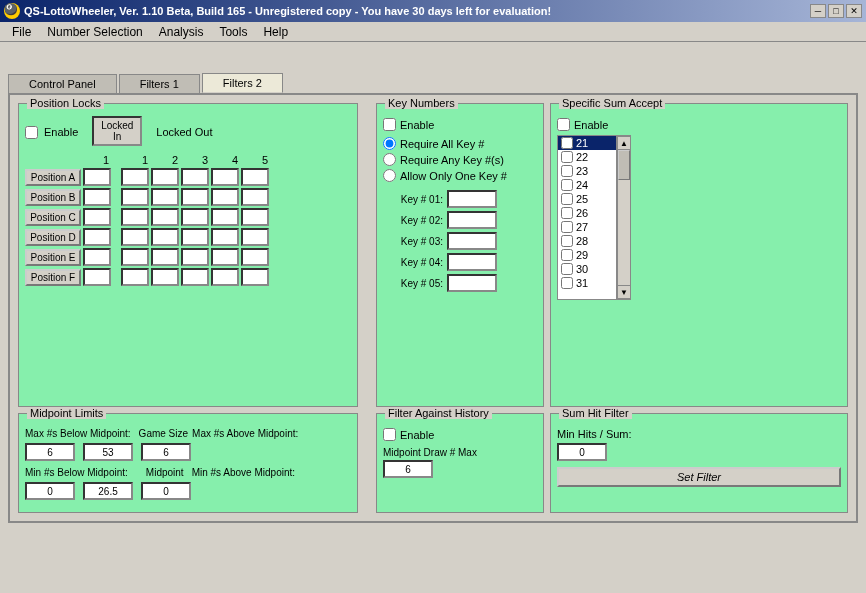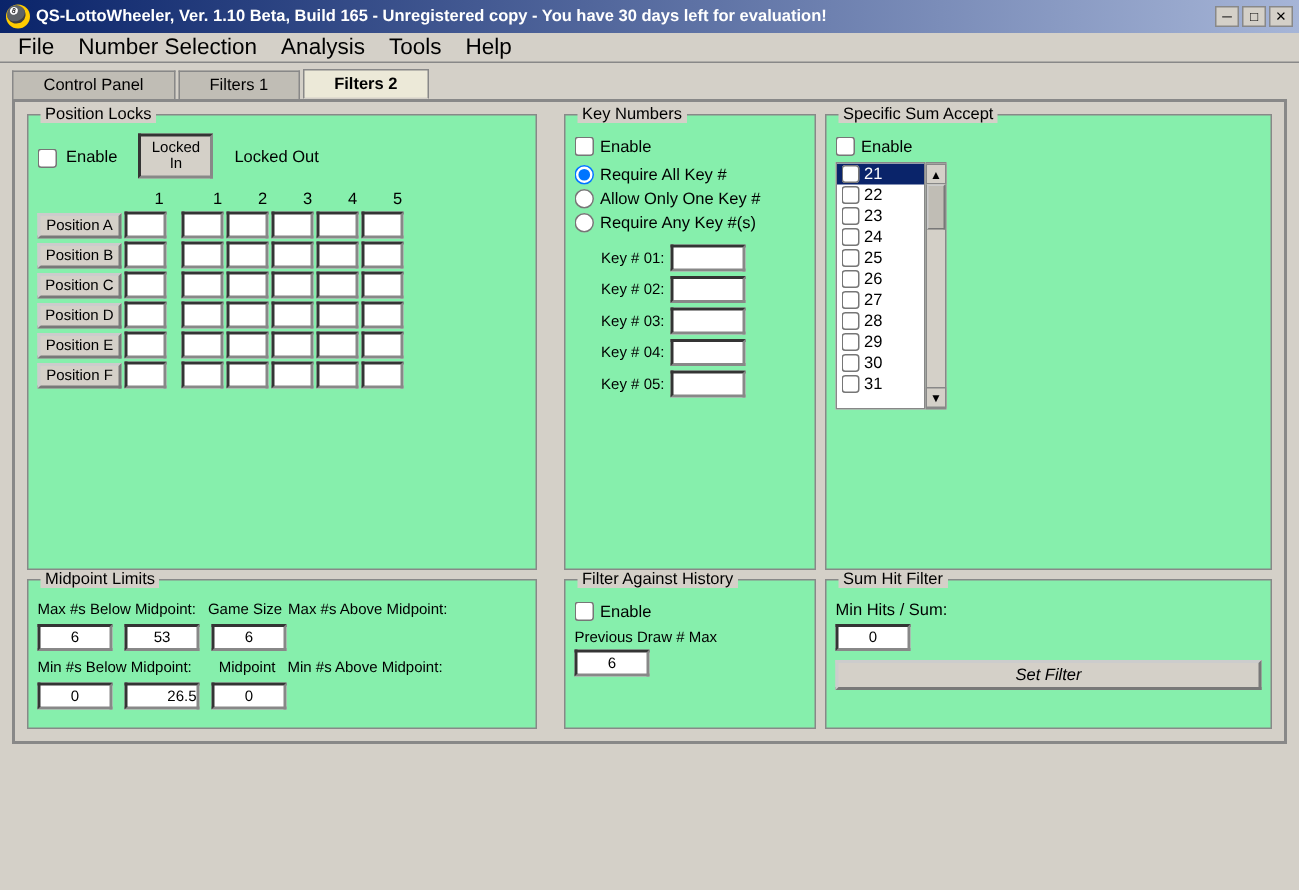--- a/index.html
+++ b/index.html
@@ -59,21 +59,21 @@
       background: #d4d0c8;
       height: 20px;
       display: flex;
       align-items: center;
       padding: 0 4px;
       border-bottom: 1px solid #888;
     }
     .menu-item {
       padding: 2px 8px;
       cursor: pointer;
-      font-size: 15px;
+      font-size: 12px;
     }
 
     
     .tab-bar {
       display: flex;
       align-items: flex-end;
       padding: 4px 8px 0 8px;
       background: #d4d0c8;
       gap: 0;
     }
@@ -83,23 +83,24 @@
       border-bottom: none;
       background: #d4d0c8;
       cursor: pointer;
       font-size: 11px;
       margin-right: 2px;
       position: relative;
     }
     .tab.active {
       background: #d4d0c8;
       border-bottom: 1px solid #d4d0c8;
-      font-weight: bold;
+      font-weight: normal;
       z-index: 2;
       background: #ece9d8;
+      margin-top: 27px;
     }
     .tab:not(.active) {
       background: #c0bdb5;
     }
 
     
     .main-content {
       margin: 0 8px 8px 8px;
       border: 2px solid #888;
       background: #d4d0c8;
@@ -520,21 +521,21 @@
               <input type="text" class="medium-input" style="margin-left: 4px;" value="53">
               <input type="text" class="medium-input" style="margin-left: 4px;" value="6">
             </div>
             <div class="mid-row" style="margin-top:2px;">
               <span class="mid-label">Min #s Below Midpoint:</span>
               <span class="mid-label" style="margin-left:14px;">Midpoint</span>
               <span class="mid-label" style="margin-left:4px;">Min #s Above Midpoint:</span>
             </div>
             <div class="mid-row">
               <input type="text" class="medium-input" value="0" style="">
-              <input type="text" class="medium-input" style="margin-left: 4px; text-align: right;" value="26.5">
+              <input type="text" class="medium-input" style="margin-left: 4px;" value="26.5">
               <input type="text" class="medium-input" style="margin-left: 4px;" value="0">
             </div>
           </div>
         </div>
 
       </div>
 
       <div class="panel-center">
 
         <div class="group-box key-numbers">
@@ -544,25 +545,25 @@
               <input type="checkbox" style="">
               <span>Enable</span>
             </div>
             <div style="margin-top:6px;">
               <div class="radio-row">
                 <input type="radio" name="keymode" checked="" style="">
                 <span>Require All Key #</span>
               </div>
               <div class="radio-row">
                 <input type="radio" name="keymode" style="">
-                <span>Allow Only One Key #</span>
+                <span>Require Any Key #(s)</span>
               </div>
               <div class="radio-row">
                 <input type="radio" name="keymode" style="">
-                <span>Require Any Key #(s)</span>
+                <span>Allow Only One Key #</span>
               </div>
             </div>
             <div style="margin-top:8px;">
               <div class="key-field-row">
                 <span class="key-label">Key # 01:</span>
                 <input type="text" class="medium-input" value="" style="">
               </div>
               <div class="key-field-row">
                 <span class="key-label">Key # 02:</span>
                 <input type="text" class="medium-input" value="" style="">
@@ -584,21 +585,21 @@
         </div>
 
         <div class="group-box filter-history">
           <span class="group-title">Filter Against History</span>
           <div class="filter-inner">
             <div class="filter-enable-row">
               <input type="checkbox" style="">
               <span>Enable</span>
             </div>
             <div class="filter-field">
-              <div class="filter-field-label">Previous Draw # Max</div>
+              <div class="filter-field-label">Midpoint Draw # Max</div>
               <input type="text" class="medium-input" value="6" style="">
             </div>
           </div>
         </div>
 
       </div>
 
       <div class="panel-right">
 
         <div class="group-box specific-sum">

